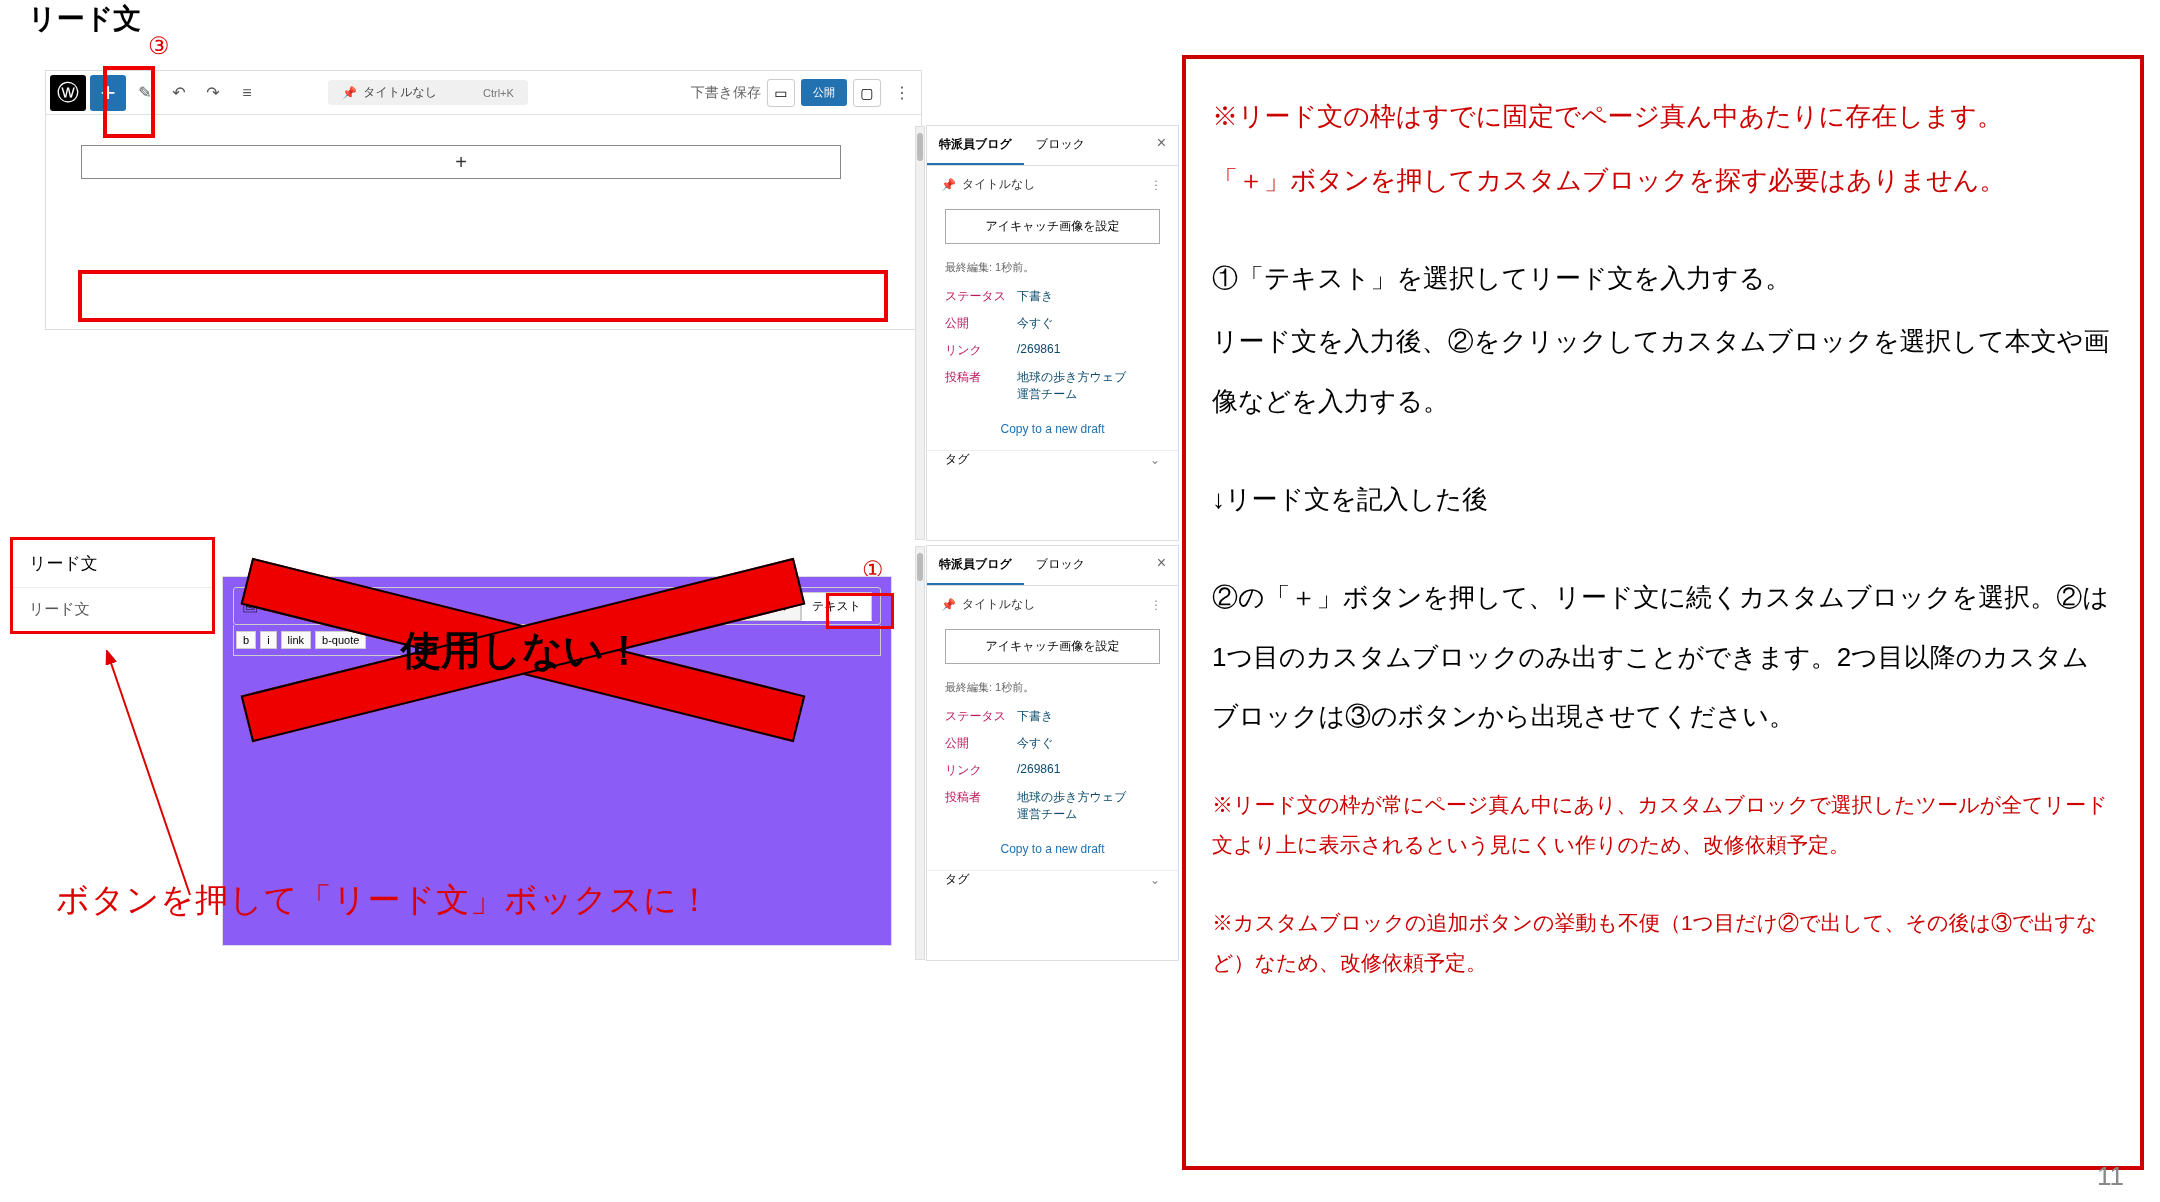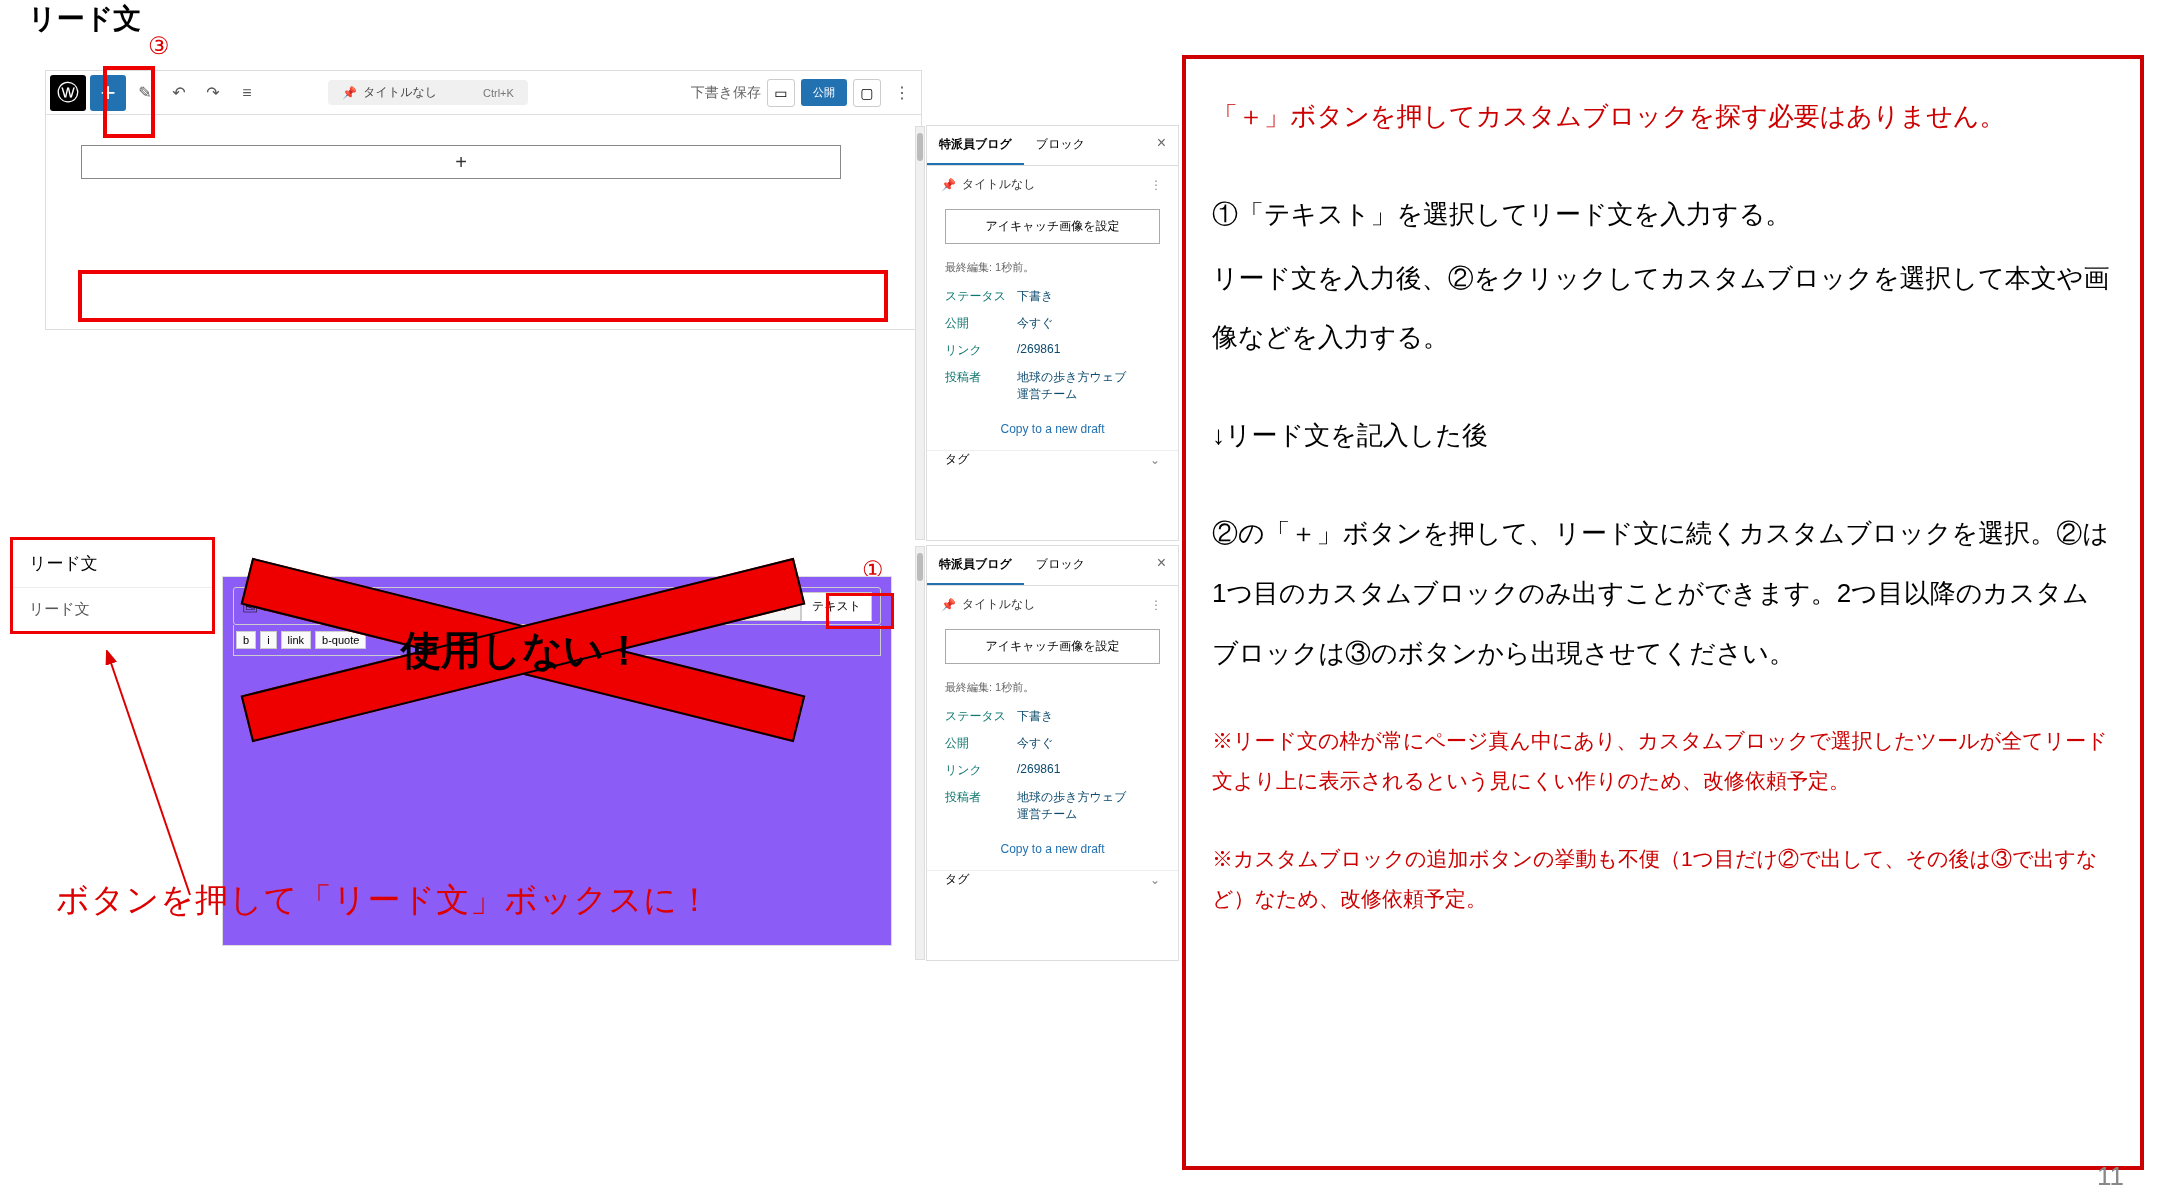--- a/index.html
+++ b/index.html
@@ -220,21 +220,21 @@
     .sb-dots { margin-left: auto; color: #888; letter-spacing: 2px; }
     .sb-btn {
       margin: 6px 18px 12px;
       padding: 8px;
       border: 1px solid #aaa;
       text-align: center;
       font-size: 12px;
     }
     .sb-meta { padding: 4px 18px 8px; font-size: 11px; color: #666; }
     .sb-kv { display: flex; padding: 5px 18px; font-size: 12px; }
-    .sb-kv .k { width: 72px; color: #0f766e; }
+    .sb-kv .k { width: 72px; color: #be185d; }
     .sb-kv .v { color: #0c4a6e; }
     .sb-copy { text-align: center; color: #2271b1; font-size: 12px; padding: 14px 0; }
     .sb-section { border-top: 1px solid #eee; padding: 0 18px; display: flex; align-items: center; }
     .sb-section .chev { margin-left: auto; color: #888; }
 
     
     .instr {
       position: absolute;
       left: 1182px; top: 55px;
       width: 962px; height: 1115px;
@@ -400,20 +400,21 @@
       <span class="v"><span>地球の歩き方ウェブ</span><br><span>運営チーム</span></span>
     </div>
   <div class="sb-copy">Copy to a new draft</div>
   <div class="sb-section">
       <span>タグ</span>
       <span class="chev">⌄</span>
     </div>
 </div>
 
 <div class="instr">
+  <p class="red">※リード文の枠はすでに固定でページ真ん中あたりに存在します。</p>
   <p class="red">「＋」ボタンを押してカスタムブロックを探す必要はありません。</p>
   <div class="gap"></div>
   <p>①「テキスト」を選択してリード文を入力する。</p>
   <p>リード文を入力後、②をクリックしてカスタムブロックを選択して本文や画像などを入力する。</p>
   <div class="gap"></div>
   <p>↓リード文を記入した後</p>
   <div class="gap"></div>
   <p>②の「＋」ボタンを押して、リード文に続くカスタムブロックを選択。②は1つ目のカスタムブロックのみ出すことができます。2つ目以降のカスタムブロックは③のボタンから出現させてください。</p>
   <div class="gap"></div>
   <p class="red small">※リード文の枠が常にページ真ん中にあり、カスタムブロックで選択したツールが全てリード文より上に表示されるという見にくい作りのため、改修依頼予定。</p>

